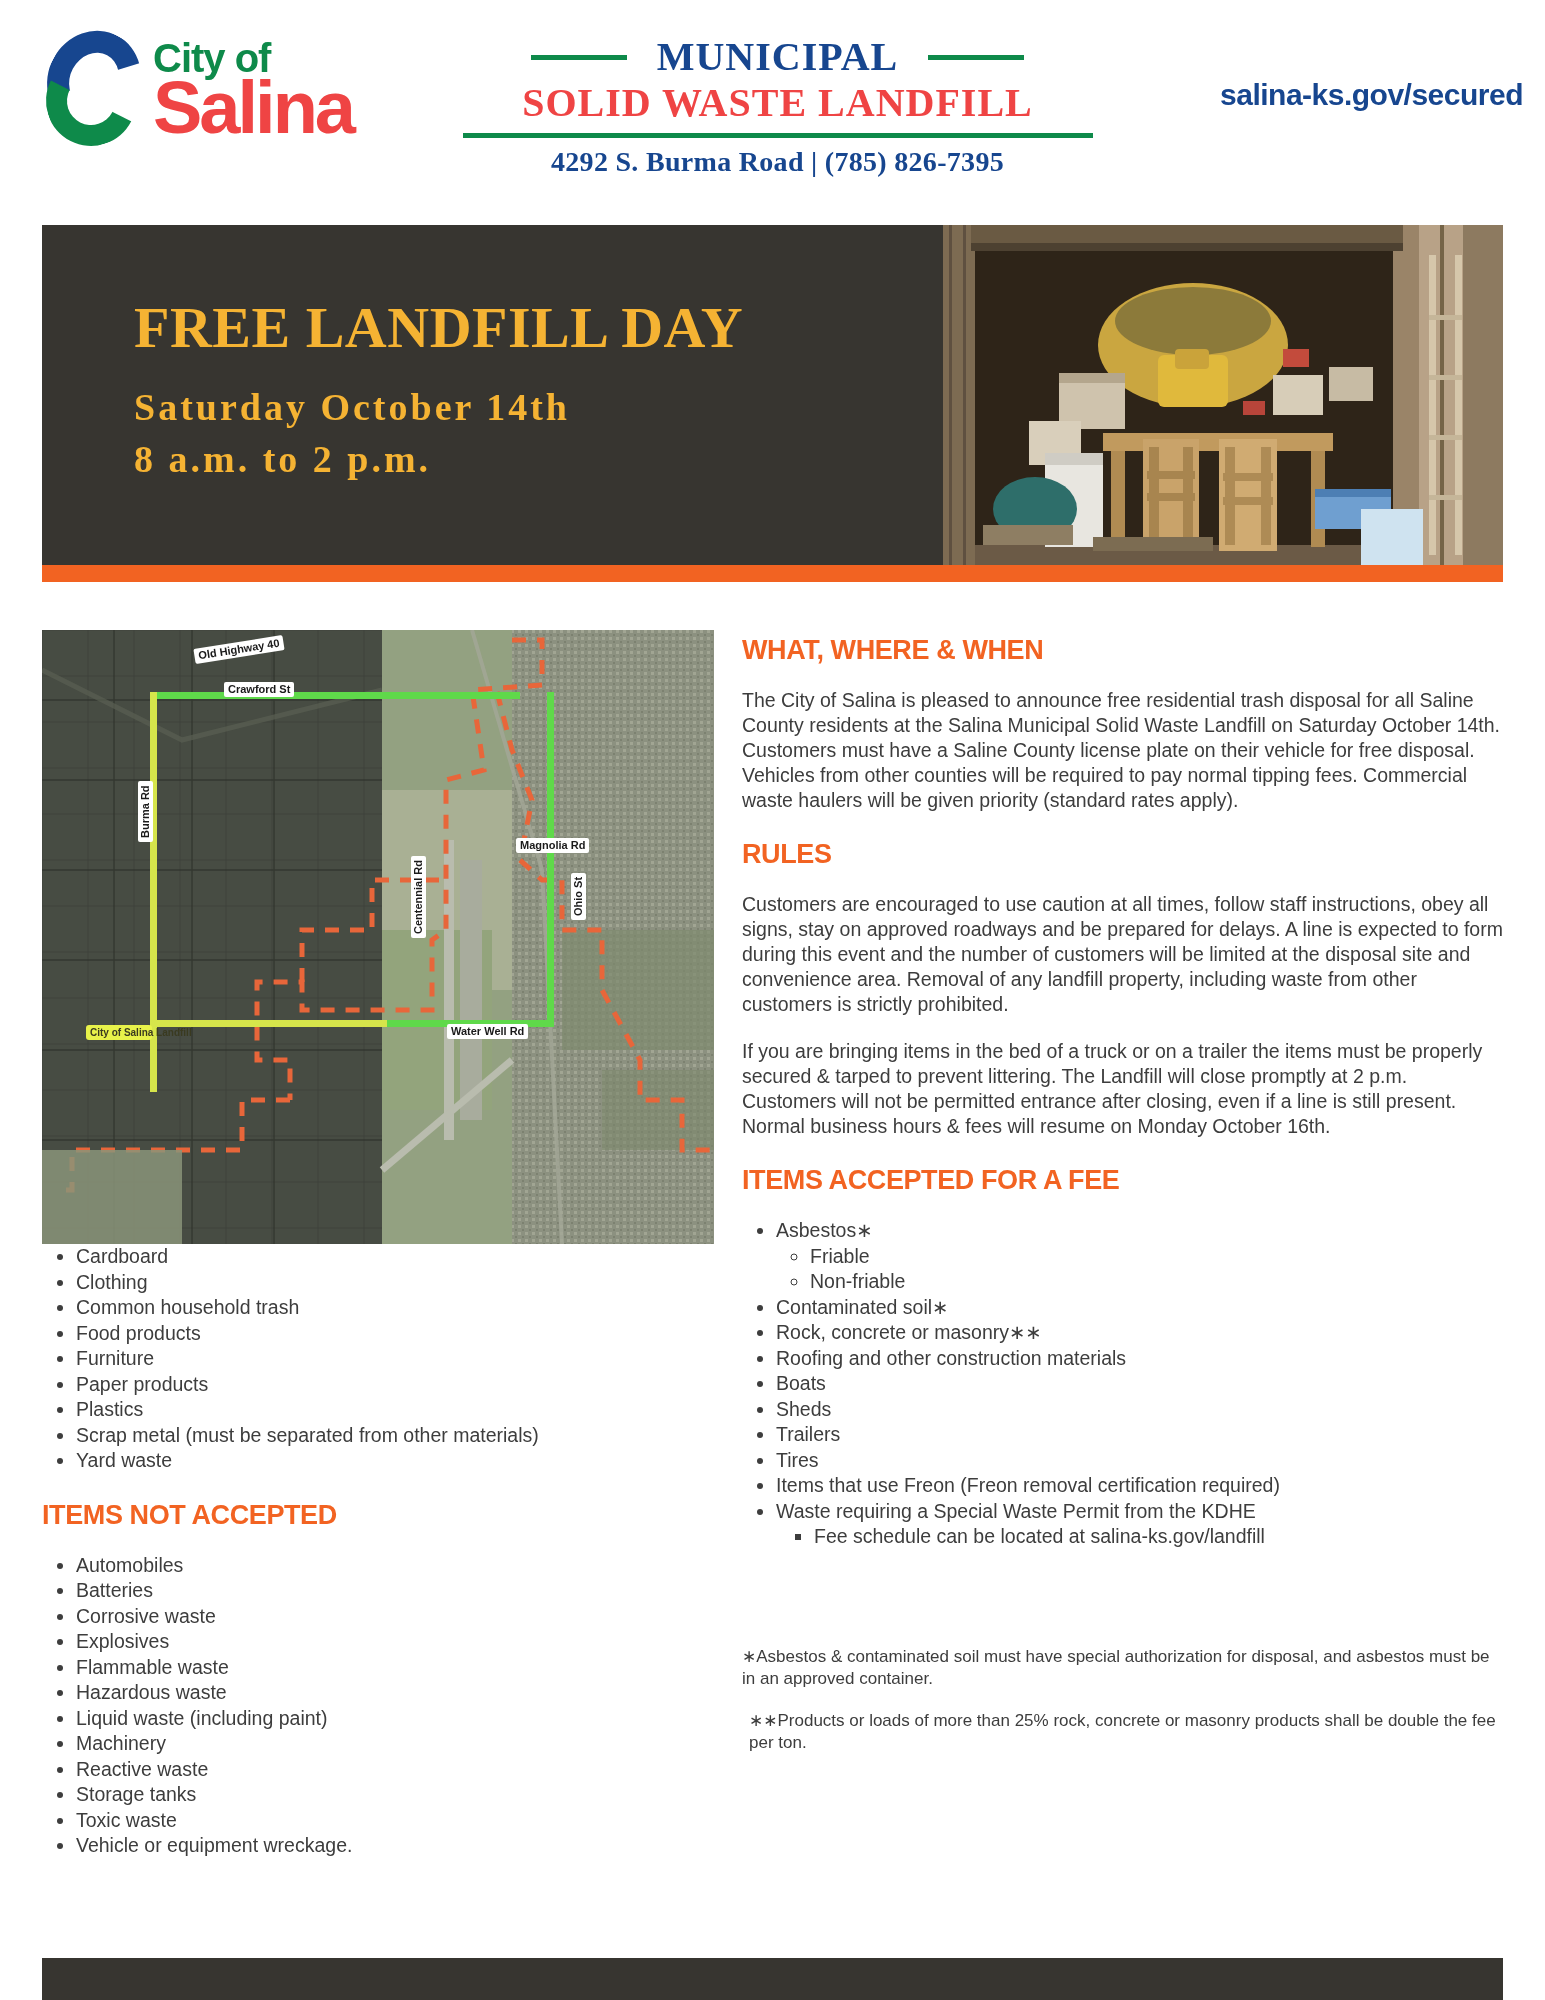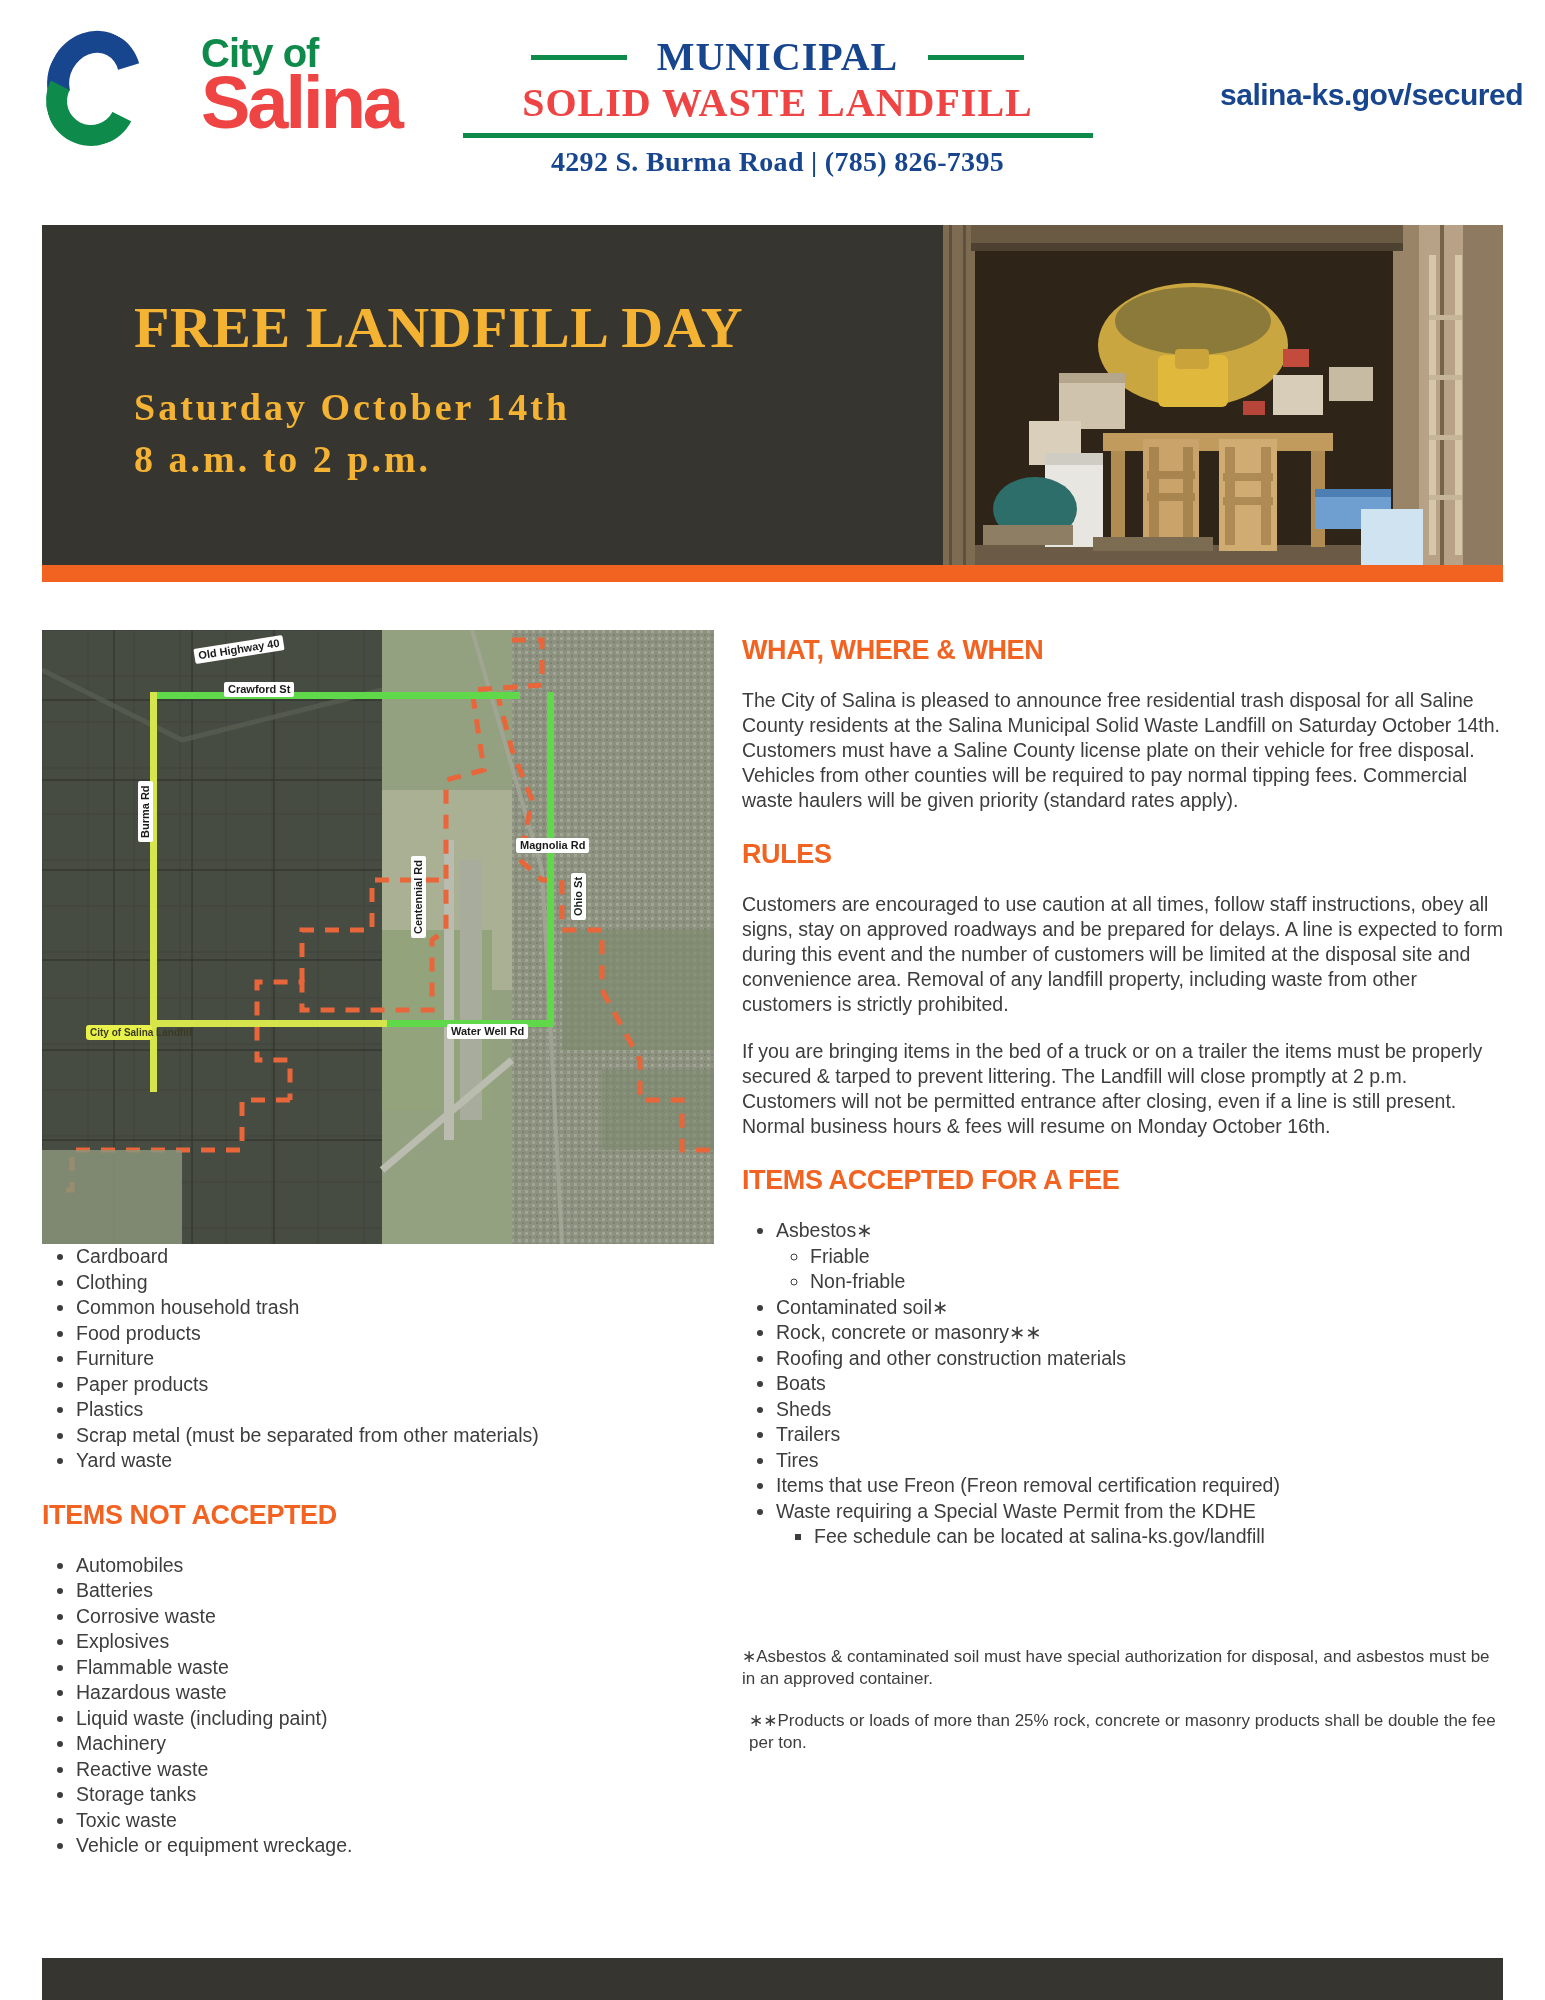--- a/index.html
+++ b/index.html
@@ -26,22 +26,21 @@
   }
 
   .logo-block {
     width: 400px;
     position: relative;
     padding-left: 42px;
     box-sizing: border-box;
   }
   .logo-row {
     display: flex;
-    align-items: flex-start;
-    gap: 48px;
+    align-items: center;
   }
   .logo-swoosh {
     width: 105px;
     height: 118px;
     position: relative;
     flex: none;
     margin-top: 8px;
   }
   .logo-swoosh .blue-c {
     position: absolute;

